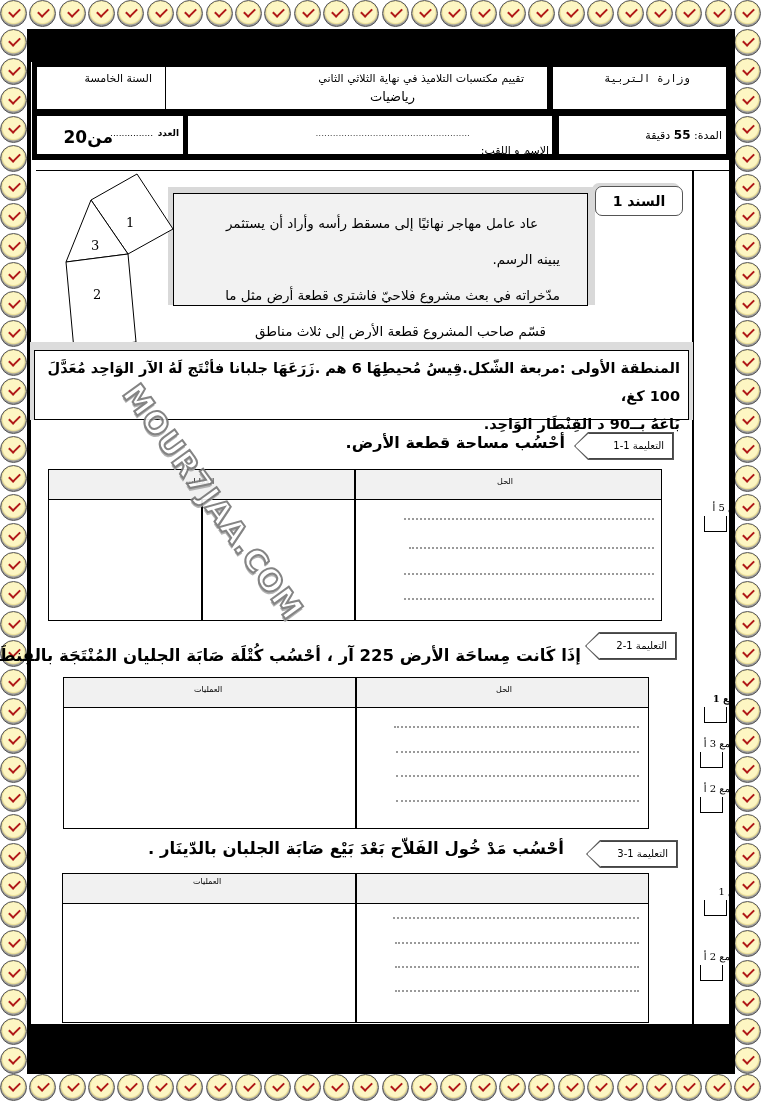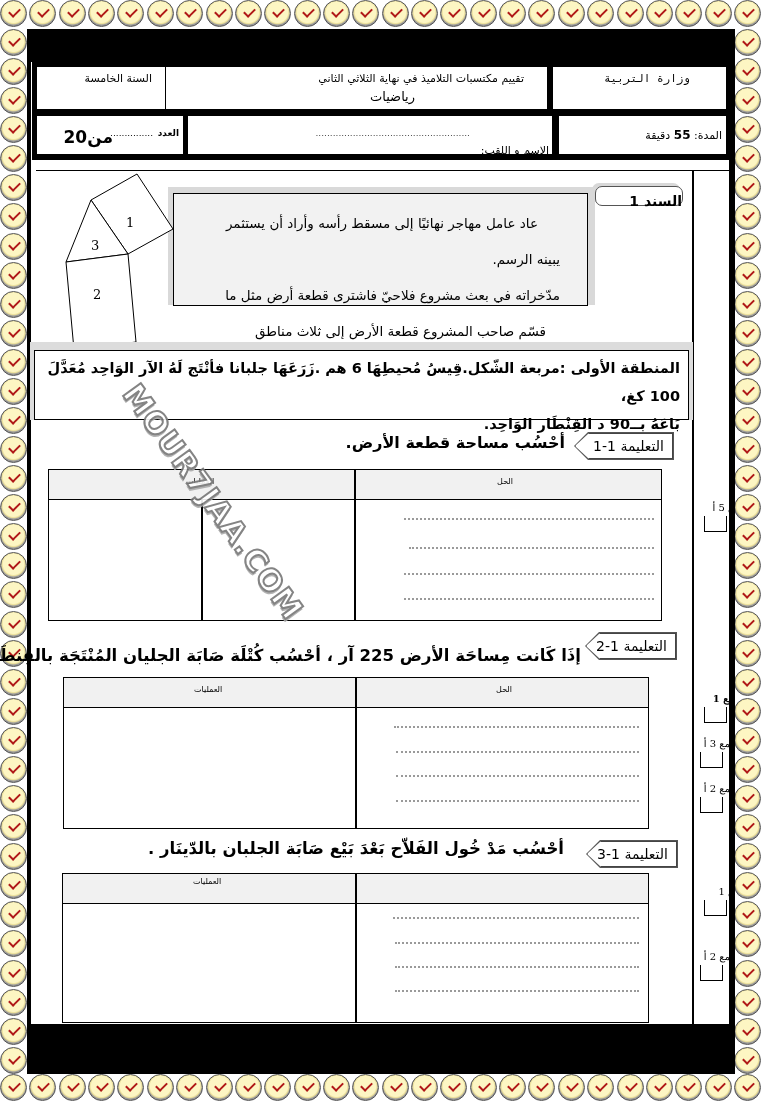--- a/index.html
+++ b/index.html
@@ -35,24 +35,24 @@
   
   .header { position: absolute; left: 32px; top: 62px; width: 700px; height: 98px; background: #000; }
   .hcell { position: absolute; background: #fff; font-size: 11px; direction: rtl; }
   .hcell span { position: absolute; white-space: nowrap; }
 
   .content-top-line { position: absolute; left: 36px; top: 170px; width: 693px; height: 1px; background: #000; }
   .margin-line { position: absolute; left: 692px; top: 170px; width: 2px; height: 854px; background: #000; }
 
   
   .sanad-tab {
-    position: absolute; left: 595px; top: 186px; width: 88px; height: 20px;
+    position: absolute; left: 595px; top: 186px; width: 88px; height: 30px;
     border: 1px solid #555; border-radius: 7px; background: #fff;
     box-shadow: -3px -3px 0 #d8d8d8;
-    font-size: 14px; font-weight: bold; direction: rtl; text-align: right; line-height: 28px;
+    font-size: 14px; font-weight: bold; direction: rtl; text-align: center; line-height: 28px;
   }
   .story-shadow { position: absolute; left: 168px; top: 187px; width: 427px; height: 118px; background: #d9d9d9; }
   .story {
     position: absolute; left: 173px; top: 193px; width: 415px; height: 113px;
     background: #f2f2f2; border: 1.5px solid #000;
     direction: rtl; font-size: 13.5px; line-height: 19px; padding: 3px 10px 0 6px; text-align: right;
   }
   .story p { margin: 17px; }
   .story .indent { padding-right: 22px; }
 
@@ -63,21 +63,21 @@
   .region-shadow { position: absolute; left: 30px; top: 342px; width: 663px; height: 78px; background: #dcdcdc; }
   .region {
     position: absolute; left: 34px; top: 350px; width: 655px; height: 70px;
     border: 1.5px solid #000; background: #fff;
     direction: rtl; font-weight: bold; font-size: 14.5px; line-height: 28px; padding: 3px 8px 4px 8px; text-align: right;
   }
 
   
   .tag {
     position: absolute; height: 26px; background: #fff;
-    border: 1px solid #444; direction: rtl; font-size: 14px; line-height: 24px; padding: 0 8px 0 18px;
+    border: 1px solid #444; direction: rtl; font-size: 10px; line-height: 24px; padding: 0 8px 0 18px;
     box-shadow: 2px 2px 0 #bbb;
     clip-path: polygon(0 50%, 14px 0, 100% 0, 100% 100%, 14px 100%);
     white-space: nowrap;
   }
   .tag-border {
     position: absolute; height: 28px; background: #555;
     clip-path: polygon(0 50%, 14px 0, 100% 0, 100% 100%, 14px 100%);
   }
   .instr-text { position: absolute; direction: rtl; font-weight: bold; font-size: 16px; white-space: nowrap; }
 

